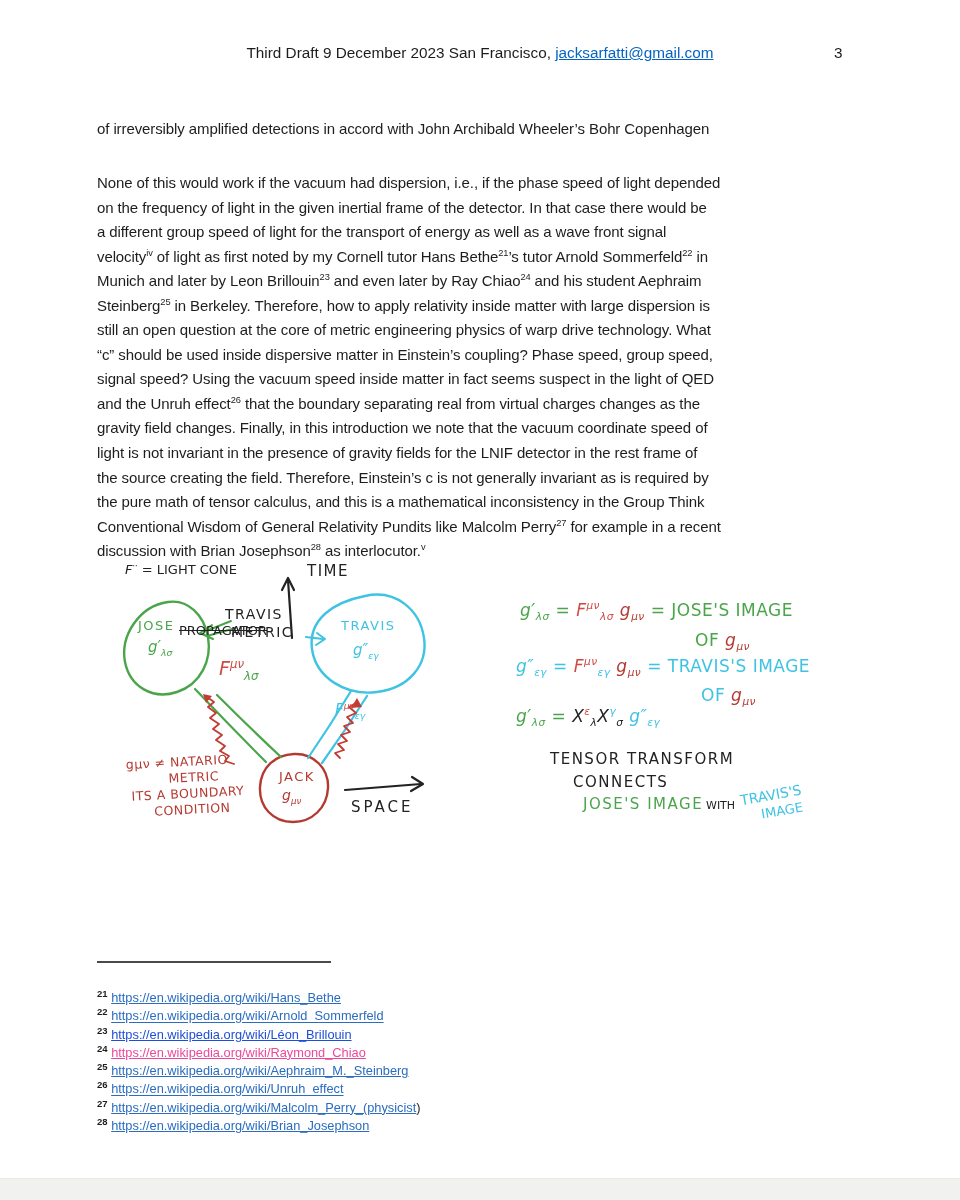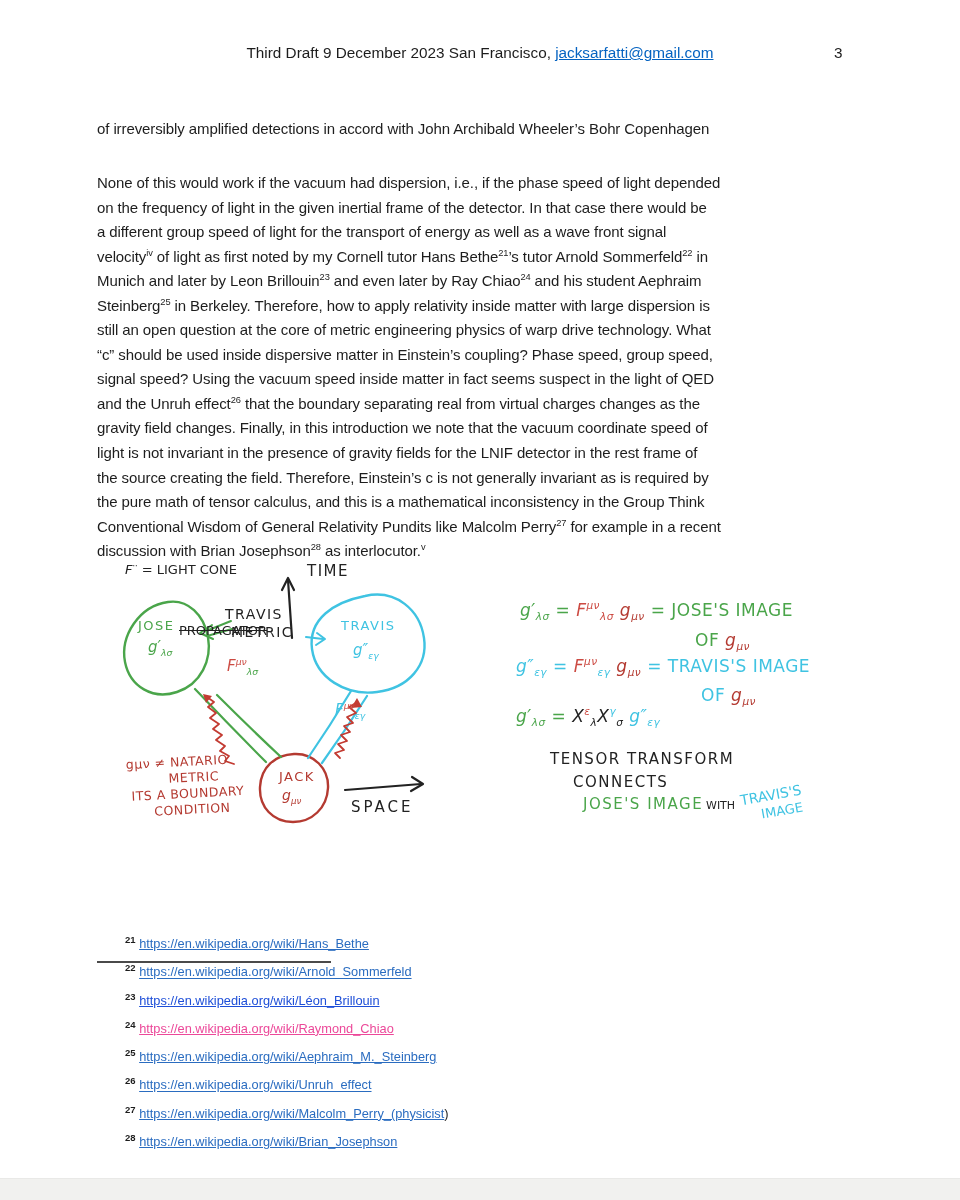--- a/index.html
+++ b/index.html
@@ -28,21 +28,21 @@
   .c-red{color:var(--red);}
   .c-pink{color:var(--pink);}
   .c-black{color:#222;}
   .eq{font-size:17px;letter-spacing:0.5px;}
   .bnote{font-size:12.5px;line-height:16px;transform:rotate(-3deg);color:var(--red);letter-spacing:0.5px;}
   .bnote .l2{margin-left:42px;}
   .bnote .l3{margin-left:4px;}
   .bnote .l4{margin-left:26px;}
   
   .fnsep{position:absolute;top:961px;left:97px;width:234px;border-top:2px solid #4a4a4a;}
-  .fns{position:absolute;top:928px;left:97px;width:780px;font-size:12.8px;line-height:24px;color:#1d1d1d;margin-left:28px;}
+  .fns{position:absolute;top:987px;left:97px;width:780px;font-size:12.8px;line-height:14px;color:#1d1d1d;}
   .fn-num{font-weight:700;font-size:9.5px;}
   .fn-link{color:#2a6cc0;text-decoration:underline;}
   
   .footbar{position:absolute;top:1178px;left:0;width:960px;height:22px;background:var(--footerbar);border-top:1px solid #e9e9e7;}
 </style>
 </head>
 <body>
 
 <div class="page">
 
@@ -88,21 +88,21 @@
     <div class="lbl hwcaps" style="left:130px;top:50px;font-size:14px">TRAVIS</div>
     <div class="lbl hwcaps" style="left:136px;top:68px;font-size:14px">METRIC</div>
 
     <div class="lbl c-green hwcaps" style="left:43px;top:62px;font-size:13px">JOSE</div>
     <div class="lbl" style="left:53px;top:82px;font-size:15px"><span class="c-green it">g′</span><span class="c-green sb it">λσ</span></div>
     <div class="lbl c-cyan hwcaps" style="left:246px;top:62px;font-size:13px">TRAVIS</div>
     <div class="lbl" style="left:258px;top:85px;font-size:15px"><span class="c-cyan it">g″</span><span class="c-cyan sb it">εγ</span></div>
     <div class="lbl c-red hwcaps" style="left:184px;top:213px;font-size:13px">JACK</div>
     <div class="lbl" style="left:187px;top:231px;font-size:14px"><span class="c-red it">g</span><span class="c-red sb it">μν</span></div>
 
-    <div class="lbl" style="left:132px;top:101px;font-size:15px"><span class="c-pink it">F</span><span class="c-pink sp it">μν</span><span class="c-green sb it">λσ</span></div>
+    <div class="lbl" style="left:124px;top:101px;font-size:19px"><span class="c-pink it">F</span><span class="c-pink sp it">μν</span><span class="c-green sb it">λσ</span></div>
     <div class="lbl" style="left:240px;top:145px;font-size:15px"><span class="c-cyan it">F</span><span class="c-pink sp it">μν</span><span class="c-cyan sb it">εγ</span></div>
 
     <div class="lbl bnote" style="left:32px;top:198px">
       <div class="l1">gμν ≠ NATARIO</div>
       <div class="l2">METRIC</div>
       <div class="l3">ITS A BOUNDARY</div>
       <div class="l4">CONDITION</div>
     </div>
     <div class="lbl hwcaps" style="left:256px;top:242px;font-size:15px;letter-spacing:3px">SPACE</div>
 

